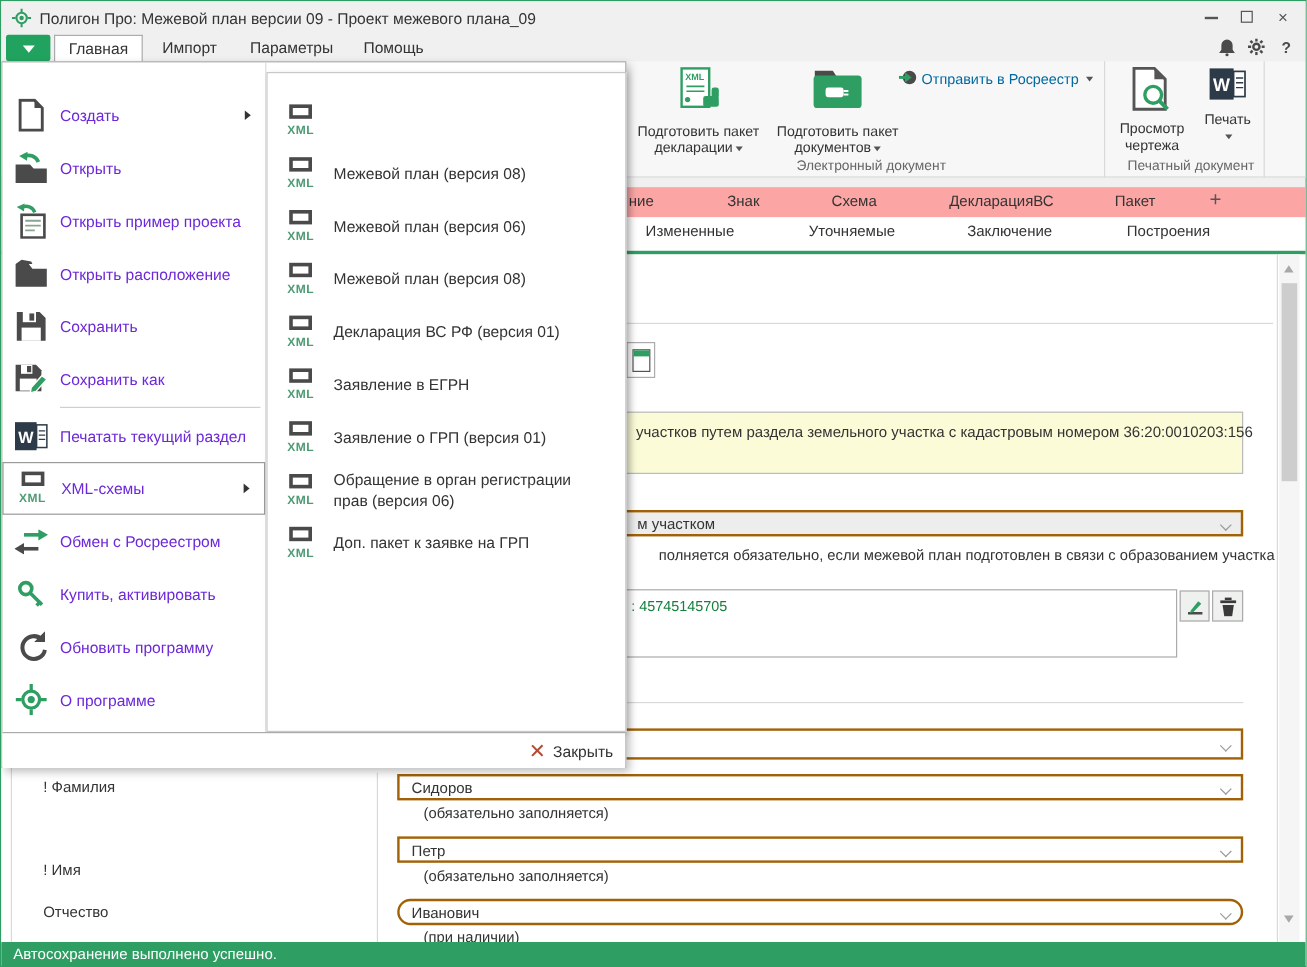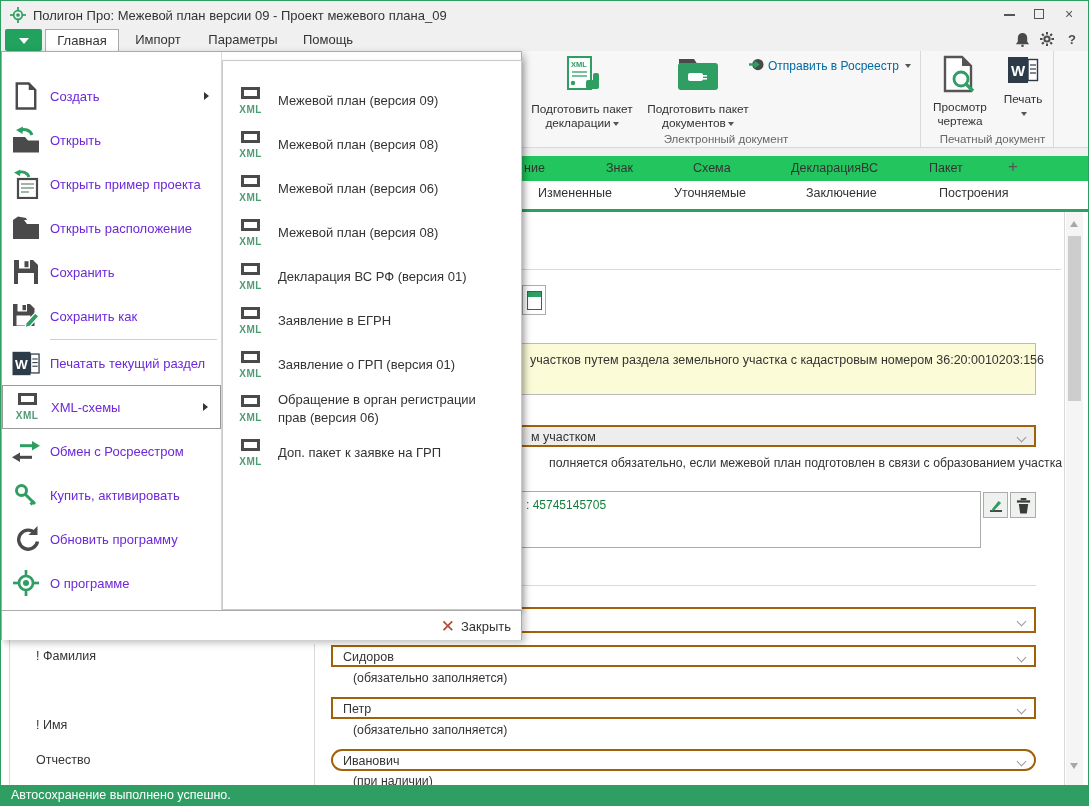--- a/index.html
+++ b/index.html
@@ -31,21 +31,21 @@
   .ribbon-body { position:absolute; top:50px; left:0; right:0; height:97px; background:#f7f7f7; border-bottom:1px solid #d9d9d9; }
   .rgroup { position:absolute; top:0; height:97px; border-right:1px solid #d9d9d9; }
   .g1 { left:520px; width:400px; } .g2 { left:920px; width:133px; }
   .group-label { position:absolute; bottom:3px; left:0; right:0; text-align:center; font-size:11.5px; color:#666;padding-left:11px; }
   .bigbtn { position:absolute; top:2px; text-align:center; font-size:11.8px; color:#333; line-height:1.25; }
   .bigbtn .ic { display:block; margin:2px auto 3px; }
   .inlbtn { position:absolute; font-size:12px; color:#0369a1; display:flex; align-items:center; gap:4px; }
   .dd { display:inline-block; width:0; height:0; border-left:3.5px solid transparent; border-right:3.5px solid transparent; border-top:4px solid #555; vertical-align:middle; margin-left:2px; }
 
   
-  .strip1 { position:absolute; top:155px; left:0; right:0; height:25px; background:#22c55e; }
+  .strip1 { position:absolute; top:155px; left:0; right:0; height:25px; background:#fca5a5; }
   .strip2 { position:absolute; top:180px; left:0; right:0; height:28px; background:#fff; }
   .stab { position:absolute; top:5px; font-size:12.5px; color:#333; white-space:nowrap; }
   .stab.plus { font-size:17px; color:#555; top:1px; }
   .green-line { position:absolute; top:208px; left:0; right:0; height:3px; background:#2e9e63; }
 
   
   .content { position:absolute; top:211px; left:0; right:0; height:575px; background:#fff; }
   .vline { position:absolute; width:1px; background:#d9d9d9; }
   .hline { position:absolute; height:1px; background:#d9d9d9; }
   .note { position:absolute; left:330px; top:131px; width:705px; height:52px; background:#fbfbd8; border:1px solid #bbbbbb; }
@@ -473,21 +473,20 @@
             <span class="mi-label">О программе</span>
           </div>
         </div>
     </div>
     <div class="submenu">
       <div class="sub-items" id="submenu-items">
           <div class="sub-item">
             <span class="mi-icon">
               <span class="xml-icon"><i class="xml-rect"></i><span class="xml-text">XML</span></span>
             </span>
-            <span class="mi-label">Межевой план (версия 09)</span>
           </div>
           <div class="sub-item">
             <span class="mi-icon">
               <span class="xml-icon"><i class="xml-rect"></i><span class="xml-text">XML</span></span>
             </span>
             <span class="mi-label">Межевой план (версия 08)</span>
           </div>
           <div class="sub-item">
             <span class="mi-icon">
               <span class="xml-icon"><i class="xml-rect"></i><span class="xml-text">XML</span></span>

